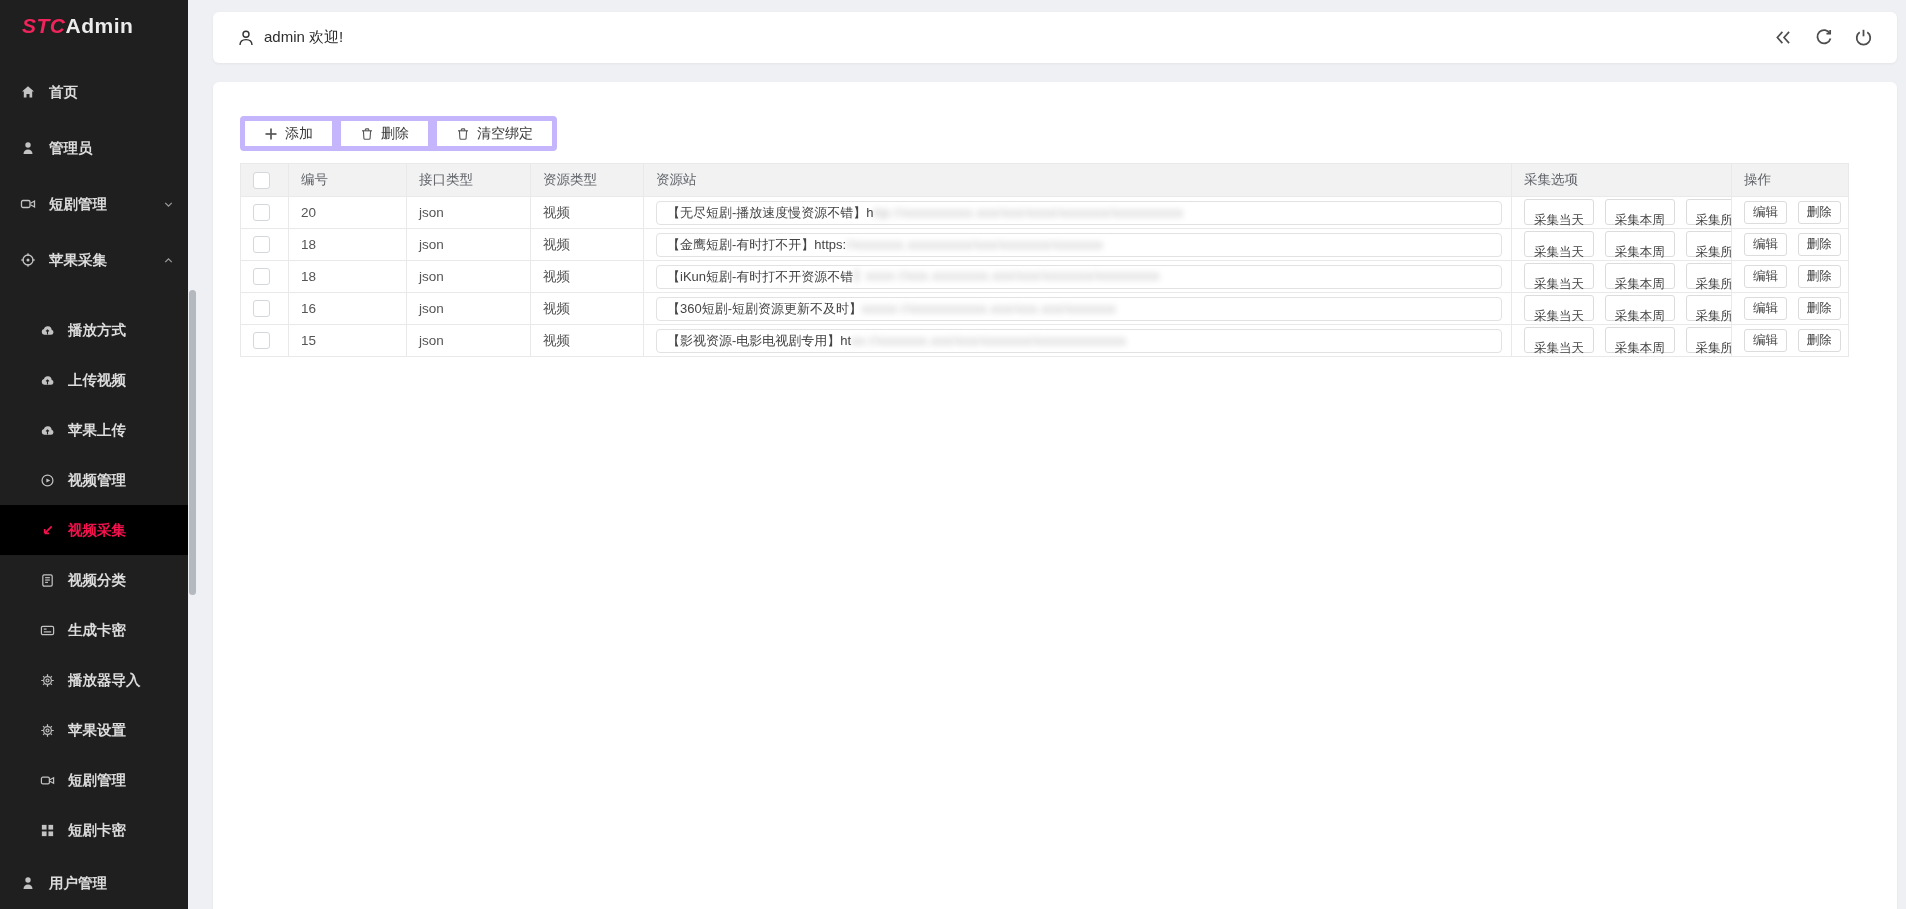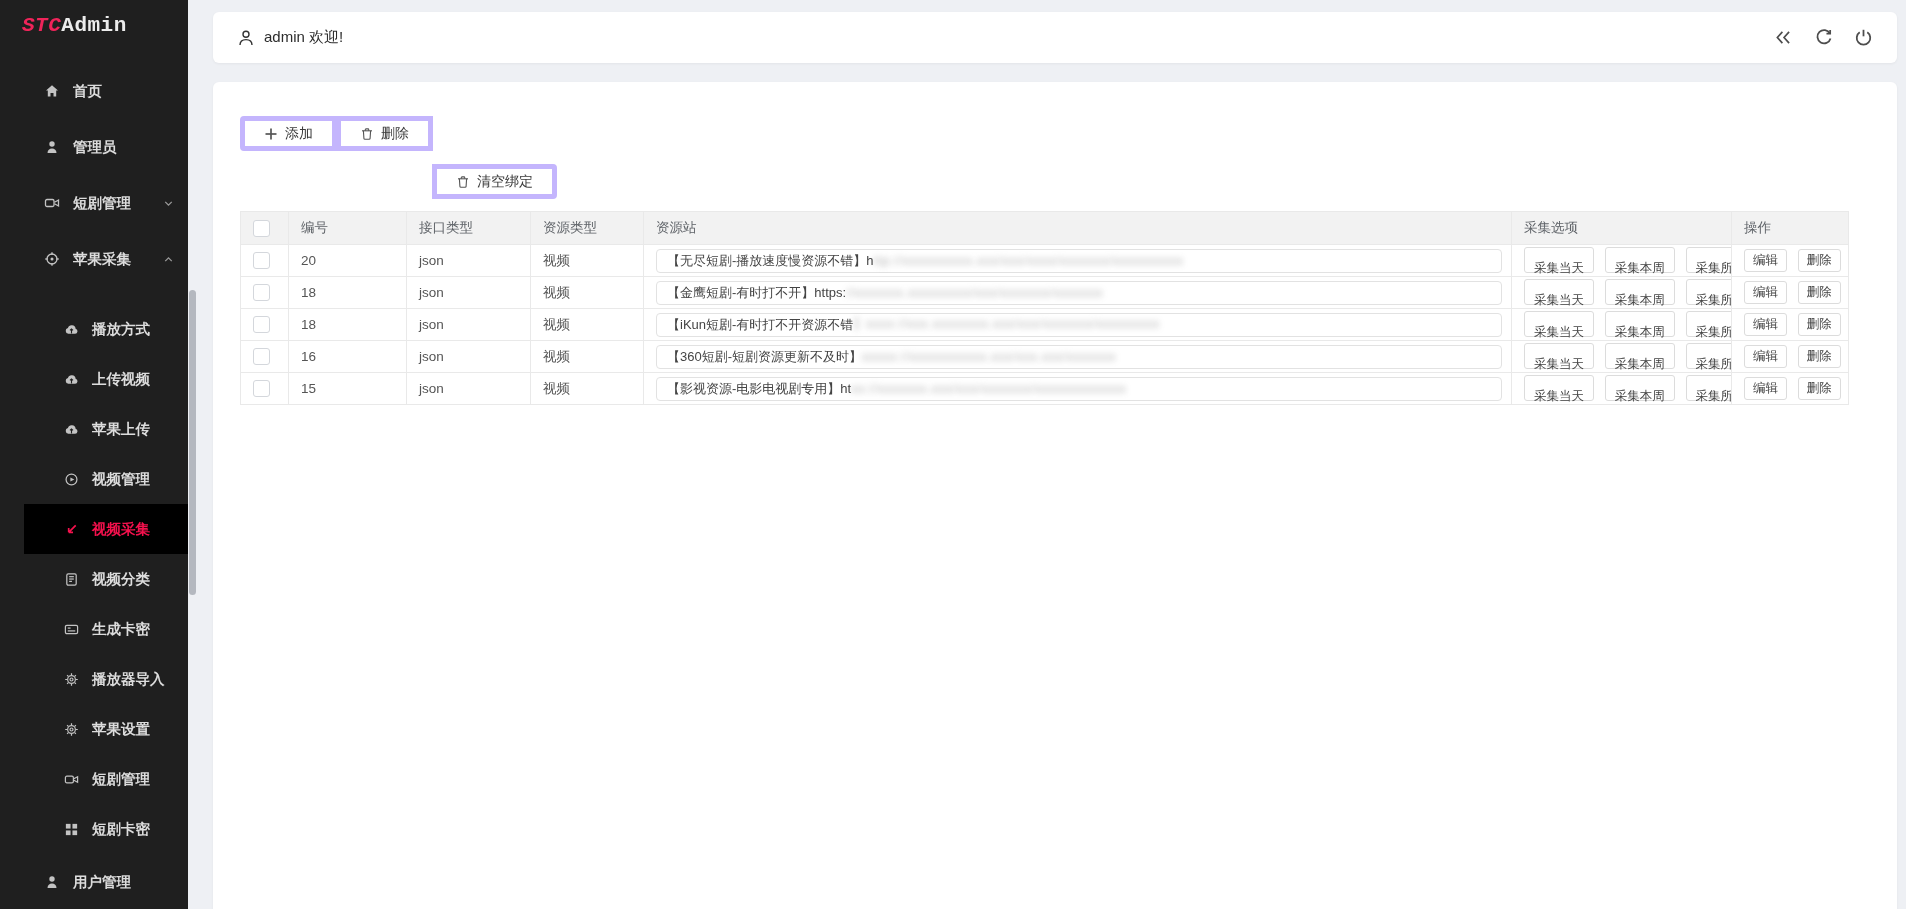--- a/index.html
+++ b/index.html
@@ -2,26 +2,26 @@
 <html><head>
 <meta charset="utf-8">
 <style>
   * { margin:0; padding:0; box-sizing:border-box; }
   html,body { width:1906px; height:909px; overflow:hidden;
     font-family:"Liberation Sans","DejaVu Sans",sans-serif; background:#eef0f4; }
 
   
   .sidebar { position:absolute; left:0; top:0; width:188px; height:909px;
     background:#1f1f1f; color:#d9d9d9; }
-  .logo { padding:14px 0 0 22px; font-size:21px; font-weight:800; letter-spacing:.5px;font-family:Liberation Mono, monospace; }
+  .logo { padding:14px 0 0 22px; font-size:21px; font-weight:800; letter-spacing:.5px; }
   .logo .accent { color:#f0245a; font-style:italic; }
   .logo .rest { color:#ececec; }
   .nav { margin-top:26px; }
   .nav-item { display:flex; align-items:center; height:56px; padding-left:20px;
-    gap:13px; font-size:14.5px; font-weight:600; color:#dcdcdc; cursor:pointer; position:relative;margin-left:24px; }
+    gap:13px; font-size:14.5px; font-weight:600; color:#dcdcdc; cursor:pointer; position:relative; }
   .nav-item.sub { height:50px; padding-left:40px; }
   .nav-item .ic { width:16px; height:16px; flex:0 0 16px; color:#c3c3c3; display:flex; align-items:center; }
   .nav-item.sub .ic { width:15px; height:15px; flex-basis:15px; }
   .nav-item .chev { position:absolute; right:13px; color:#9a9a9a; width:13px; height:13px; }
   .nav-item.active { background:#000; color:#f5114d; }
   .nav-item.active .ic { color:#f5114d; }
   .nav-spacer { height:17px; }
   .side-scroll-thumb { position:absolute; left:189px; top:290px; width:7px; height:305px;
     background:#b4b8bf; border-radius:4px; }
 
@@ -37,21 +37,21 @@
 
   .main-card { position:absolute; left:25px; right:9px; top:82px; height:850px;
     padding:34px 49px 0 27px; }
 
   
   .btn-group { display:inline-flex; }
   .btn-group .tbtn { display:inline-flex; align-items:center; gap:7px; height:35px;
     padding:0 19px; background:#fff; border:5px solid #c4b5fd; margin-left:-1px;
     font-size:14px; color:#3a3a3a; cursor:pointer; font-family:inherit; }
   .btn-group .tbtn:first-child { border-radius:4px 0 0 4px; margin-left:0; }
-  .btn-group .tbtn:last-child { border-radius:0 4px 4px 0;margin-top:48px; }
+  .btn-group .tbtn:last-child { border-radius:0 4px 4px 0; }
   .tbtn .ic { width:14px; height:14px; color:#555; display:flex; }
 
   
   table.grid { margin-top:12px; width:1608px; border-collapse:collapse; table-layout:fixed; }
   .grid th, .grid td { border:1px solid #e9e9e9; text-align:left; vertical-align:middle;
     padding:0 0 0 12px; overflow:hidden; white-space:nowrap; }
   .grid th { height:33px; background:#f2f2f2; font-size:13.5px; font-weight:400; color:#5f6368; }
   .grid td { height:32px; font-size:13.5px; color:#555; }
   .cb { width:17px; height:17px; border:1px solid #d4d7dc; border-radius:3px; background:#fff; cursor:pointer; }
   .site-box { display:flex; align-items:center; width:846px; height:24px;

